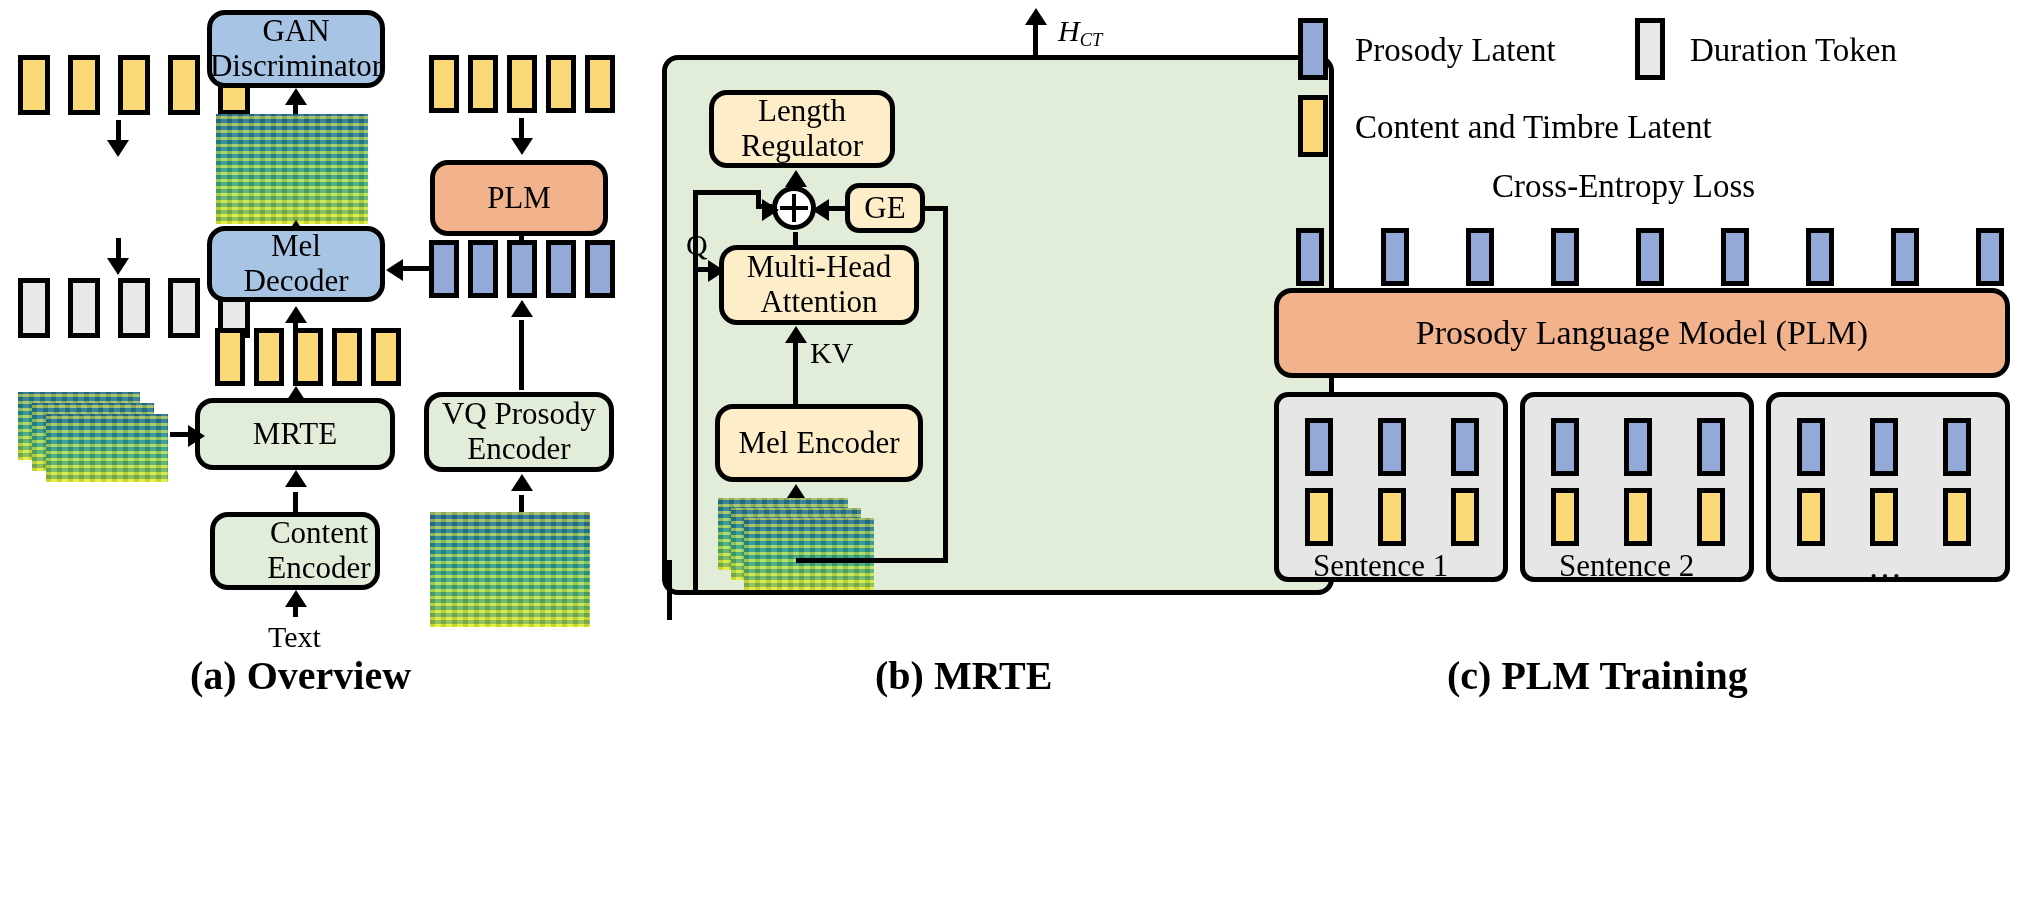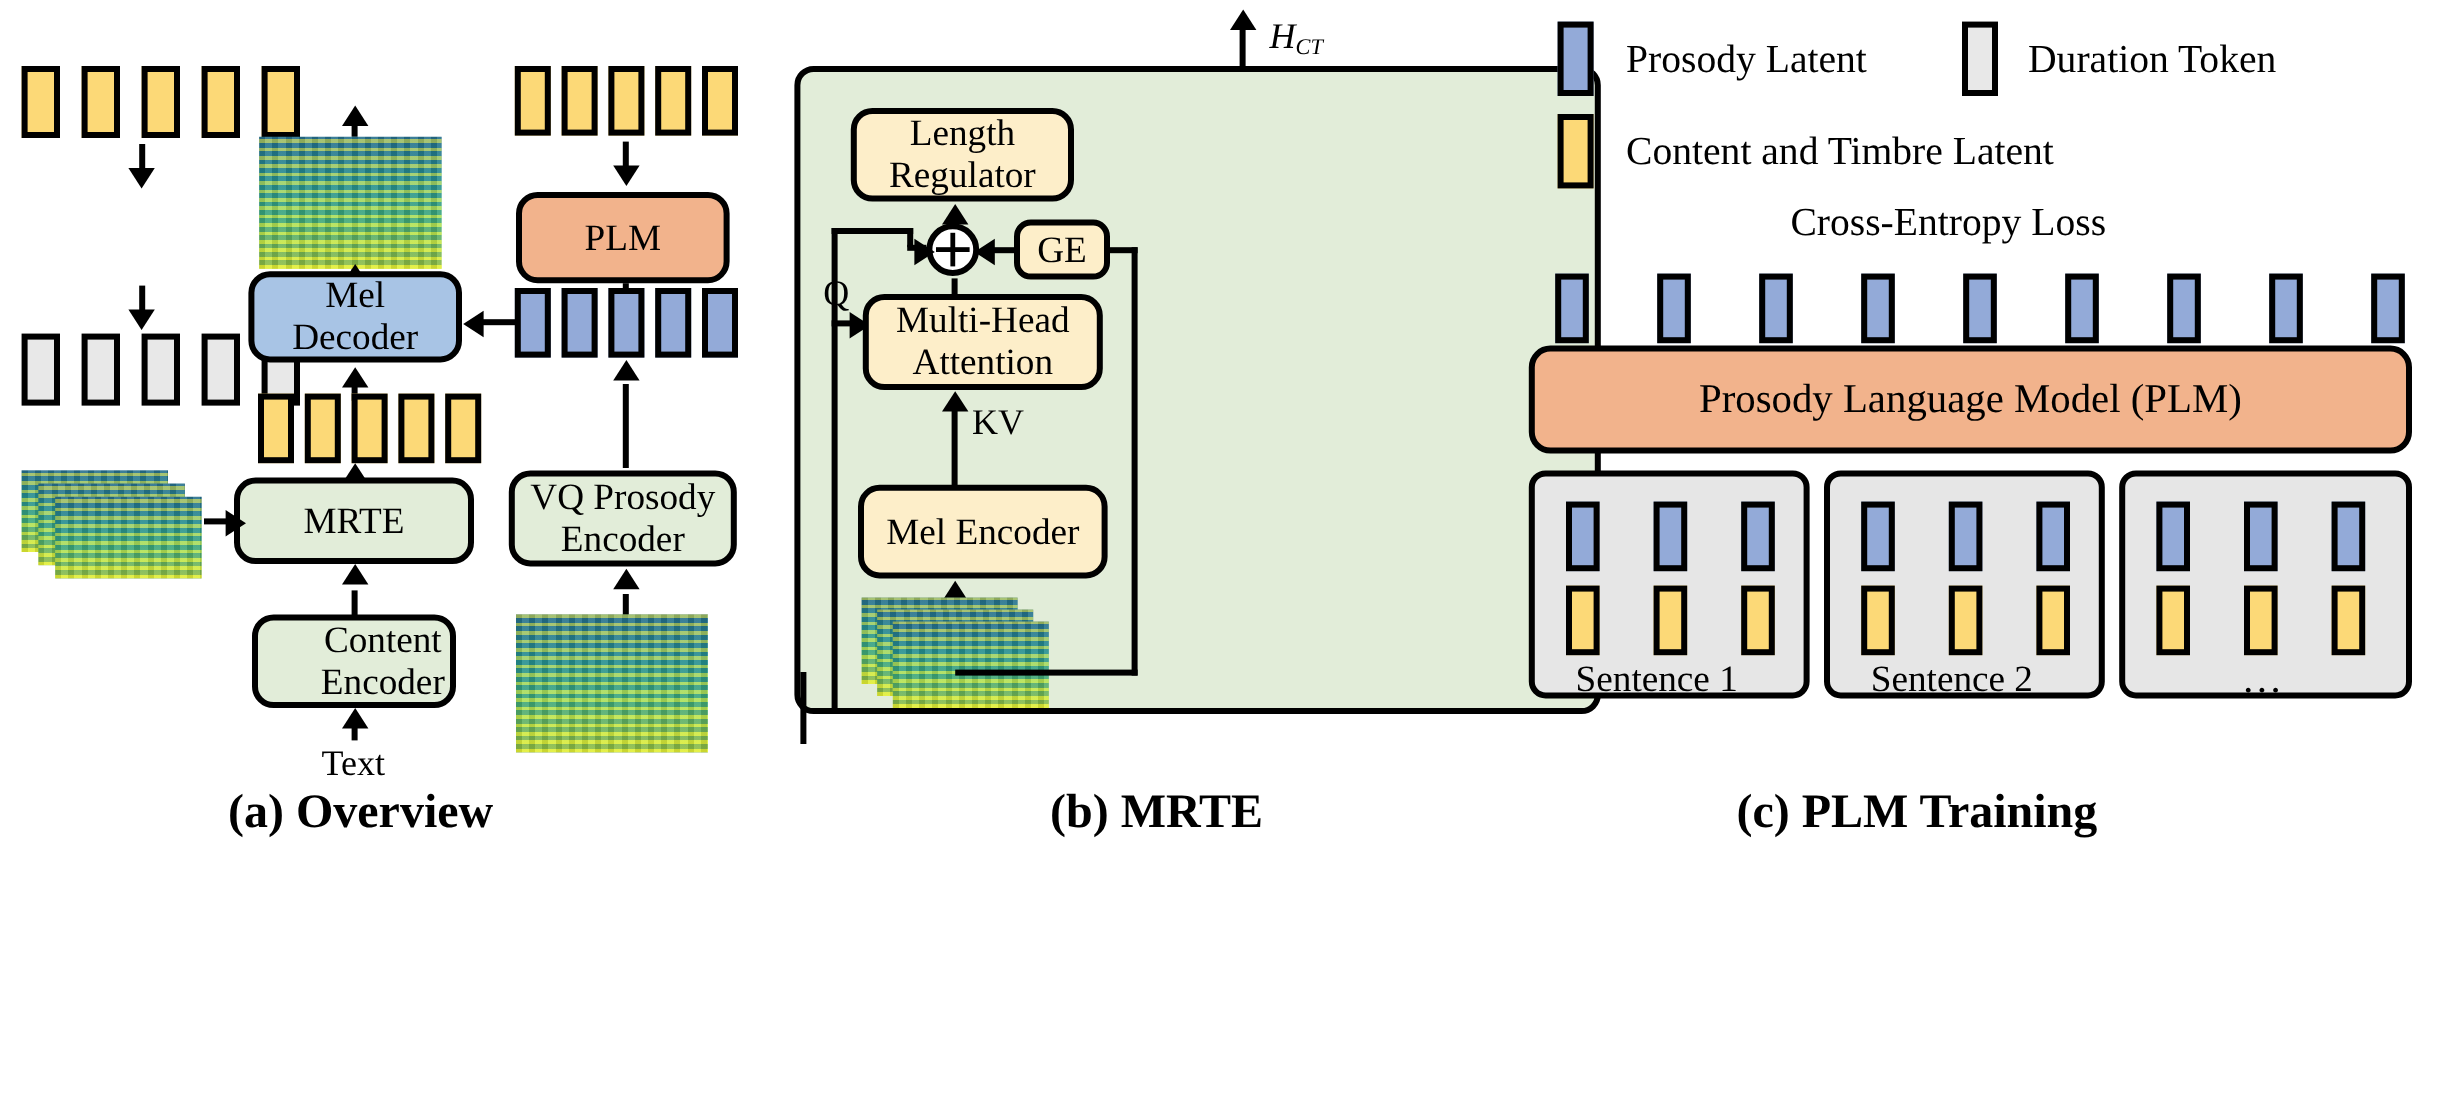--- a/index.html
+++ b/index.html
@@ -77,20 +77,24 @@
   <div class="ah-dn" style="left:107px;top:258px;"></div>
 
   <div>
     <div class="chip grey" style="left:18px;top:278px;width:32px;height:60px;"></div>
     <div class="chip grey" style="left:68px;top:278px;width:32px;height:60px;"></div>
     <div class="chip grey" style="left:118px;top:278px;width:32px;height:60px;"></div>
     <div class="chip grey" style="left:168px;top:278px;width:32px;height:60px;"></div>
     <div class="chip grey" style="left:218px;top:278px;width:32px;height:60px;"></div>
   </div>
 
+  <div class="node blue" style="left:207px;top:10px;width:178px;height:78px;">
+    <span style="white-space:pre-line;">GAN
+Discriminator</span>
+  </div>
 
   <div class="ln vln" style="left:293px;top:94px;height:20px;"></div>
   <div class="ah-up" style="left:285px;top:88px;"></div>
 
   <div class="spec" style="left:216px;top:114px;width:152px;height:110px;"></div>
 
   <div class="ln vln" style="left:293px;top:224px;height:24px;"></div>
   <div class="ah-up" style="left:285px;top:220px;"></div>
 
   <div class="node blue" style="left:207px;top:226px;width:178px;height:76px;align-items:center;">

